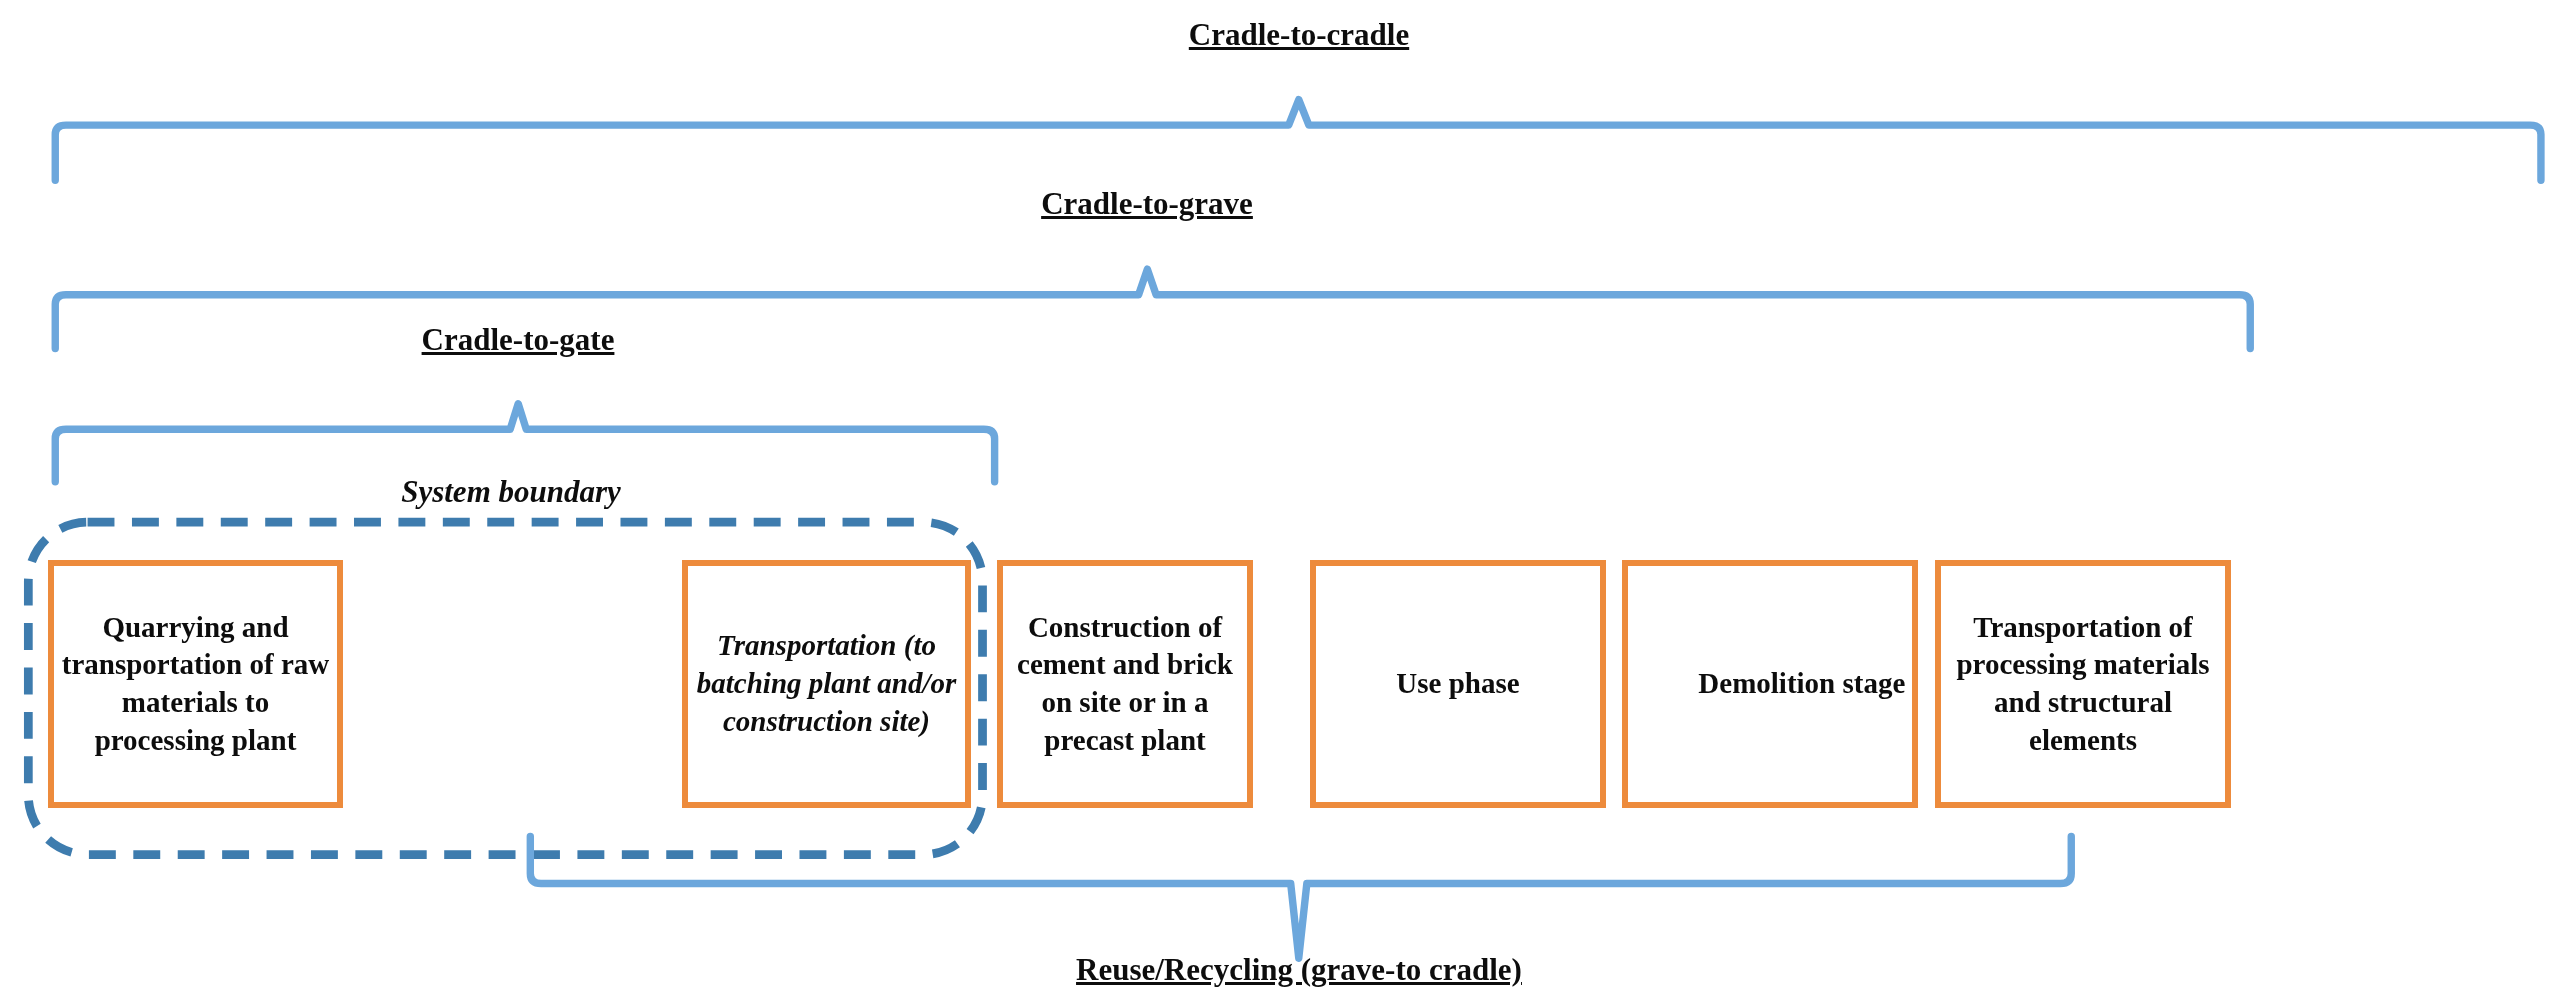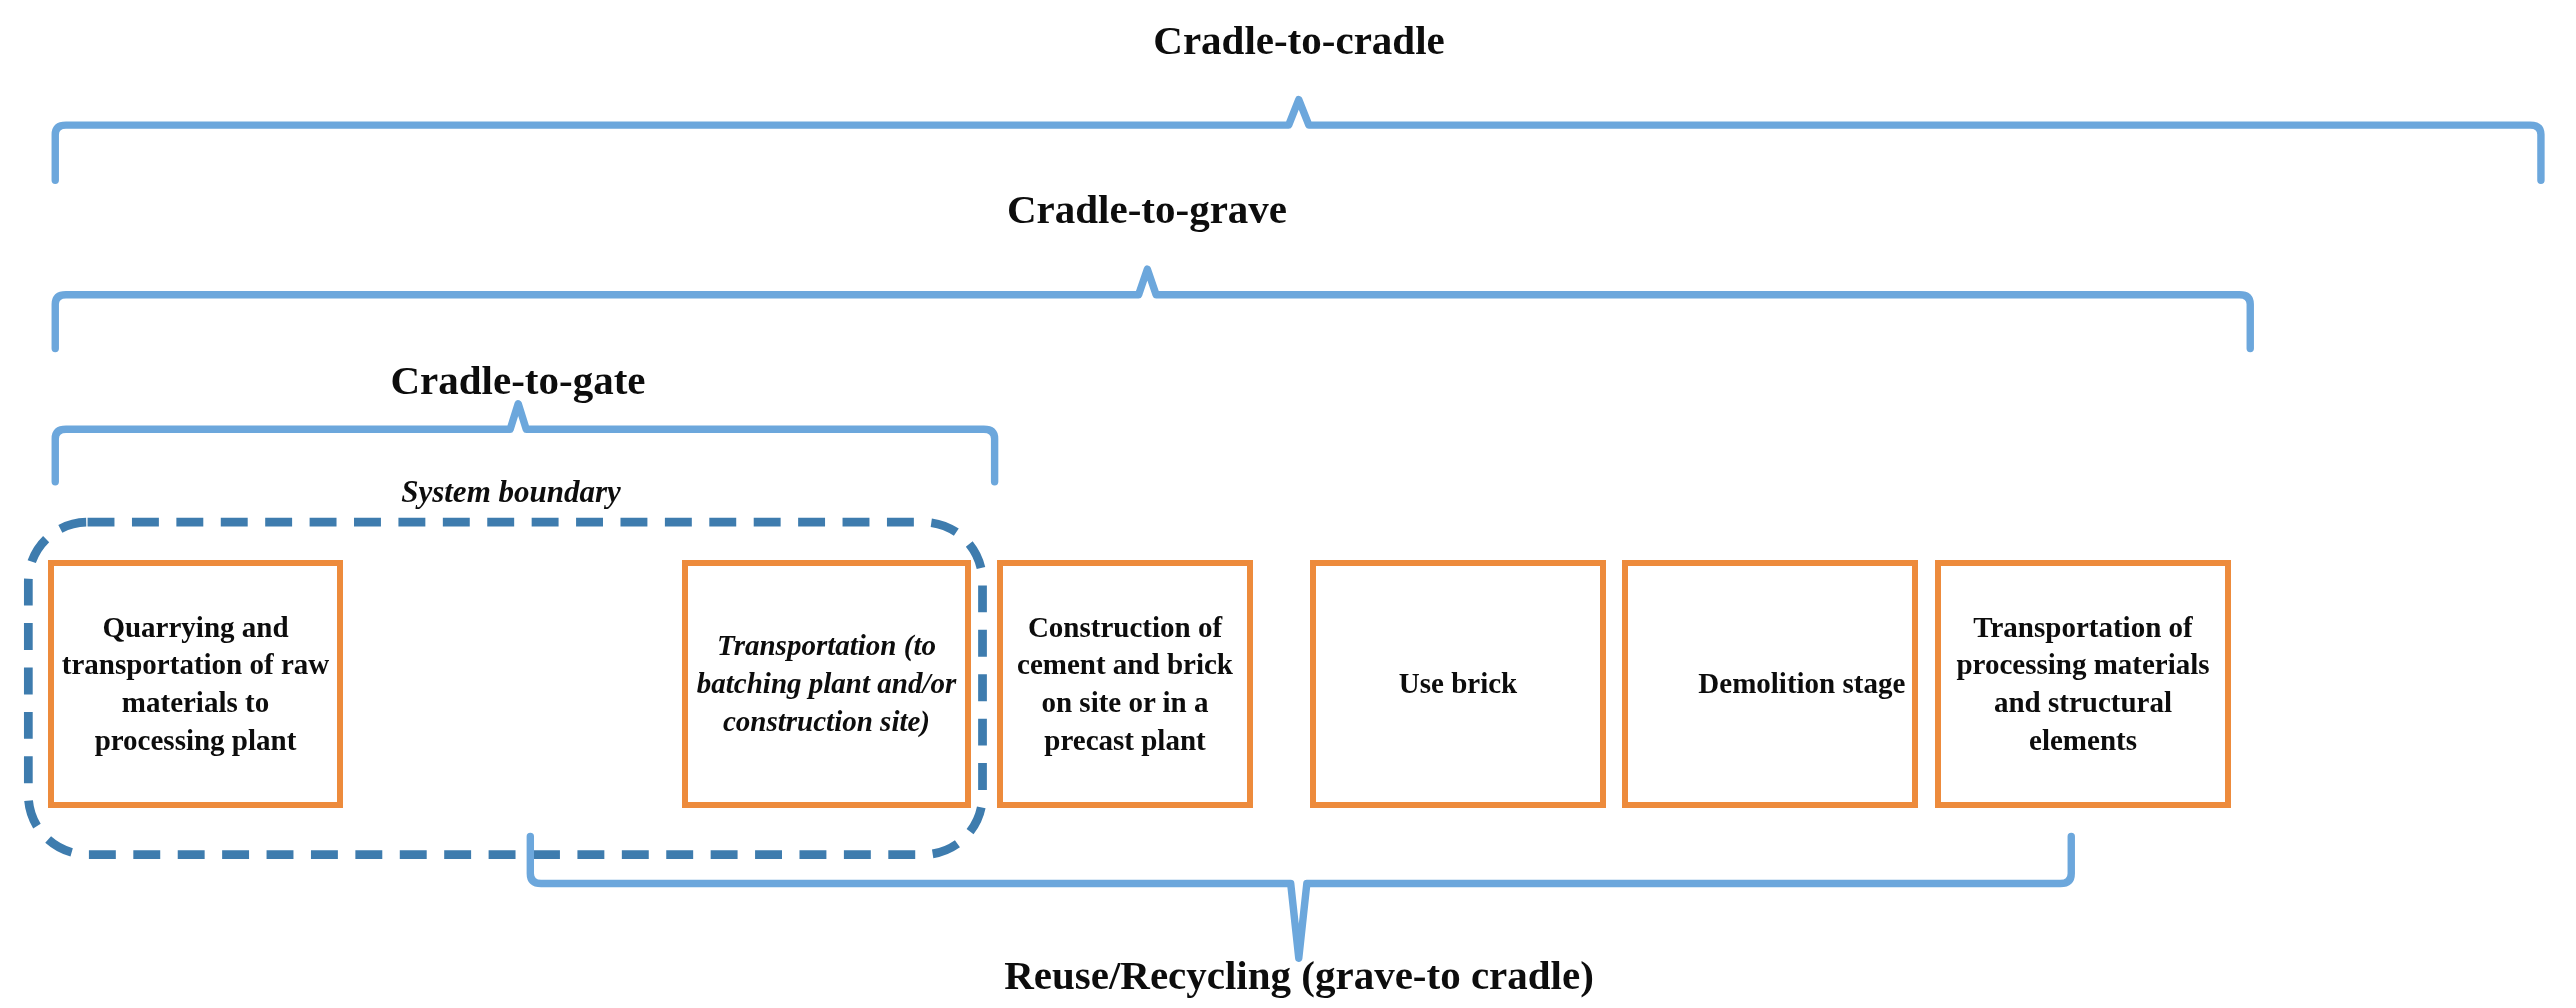--- a/index.html
+++ b/index.html
@@ -17,21 +17,21 @@
   }
   .lbl {
     position: absolute;
     font-weight: bold;
     color: #0d0d0d;
     white-space: nowrap;
     text-align: center;
     transform: translateX(-50%);
     line-height: 1.05;
   }
-  .lbl-lg { font-size: 41px; }
+  .lbl-lg { font-size: 31px; text-decoration: underline; }
   .lbl-md { font-size: 31px; font-style: italic; }
 
   svg.overlay {
     position: absolute;
     left: 0;
     top: 0;
     width: 2576px;
     height: 1008px;
     pointer-events: none;
   }
@@ -90,21 +90,21 @@
 
     <g>
       <path d="M 788 1243 L 788 1298 Q 788 1313 804 1313 L 1918 1313 L 1930 1424 L 1942 1313 L 3062 1313 Q 3078 1313 3078 1298 L 3078 1243" fill="none" stroke="#6CA7DC" stroke-width="11" stroke-linecap="round" stroke-linejoin="round"></path>
     </g>
   </svg>
 
   <div class="lbl lbl-lg" style="left:1299px; top:19px;">Cradle-to-cradle</div>
 
   <div class="lbl lbl-lg" style="left:1147px; top:188px;">Cradle-to-grave</div>
 
-  <div class="lbl lbl-lg" style="left:518px; top:324px;margin-top:35px;">Cradle-to-gate</div>
+  <div class="lbl lbl-lg" style="left:518px; top:324px;">Cradle-to-gate</div>
 
   <div class="lbl lbl-md" style="left:511px; top:476px;">System boundary</div>
 
   <div class="lbl lbl-lg" style="left:1299px; top:954px;">Reuse/Recycling (grave-to cradle)</div>
 
   <div class="boxrow">
 
     <div class="pbox" style="left:48px; width:295px;">
       <span>Quarrying and transportation of raw materials to processing plant</span>
     </div>
@@ -112,21 +112,21 @@
 
     <div class="pbox" style="left:682px; width:289px;font-style:italic;">
       <span>Transportation (to batching plant and/or construction site)</span>
     </div>
 
     <div class="pbox" style="left:997px; width:256px;">
       <span>Construction of cement and brick on site or in a precast plant</span>
     </div>
 
     <div class="pbox" style="left:1310px; width:296px;">
-      <span>Use brick</span>
+      <span>Use phase</span>
     </div>
 
     <div class="pbox" style="left:1622px; width:296px;justify-content:flex-end;">
       <span>Demolition stage</span>
     </div>
 
     <div class="pbox" style="left:1935px; width:296px;">
       <span>Transportation of processing materials and structural elements</span>
     </div>
 

